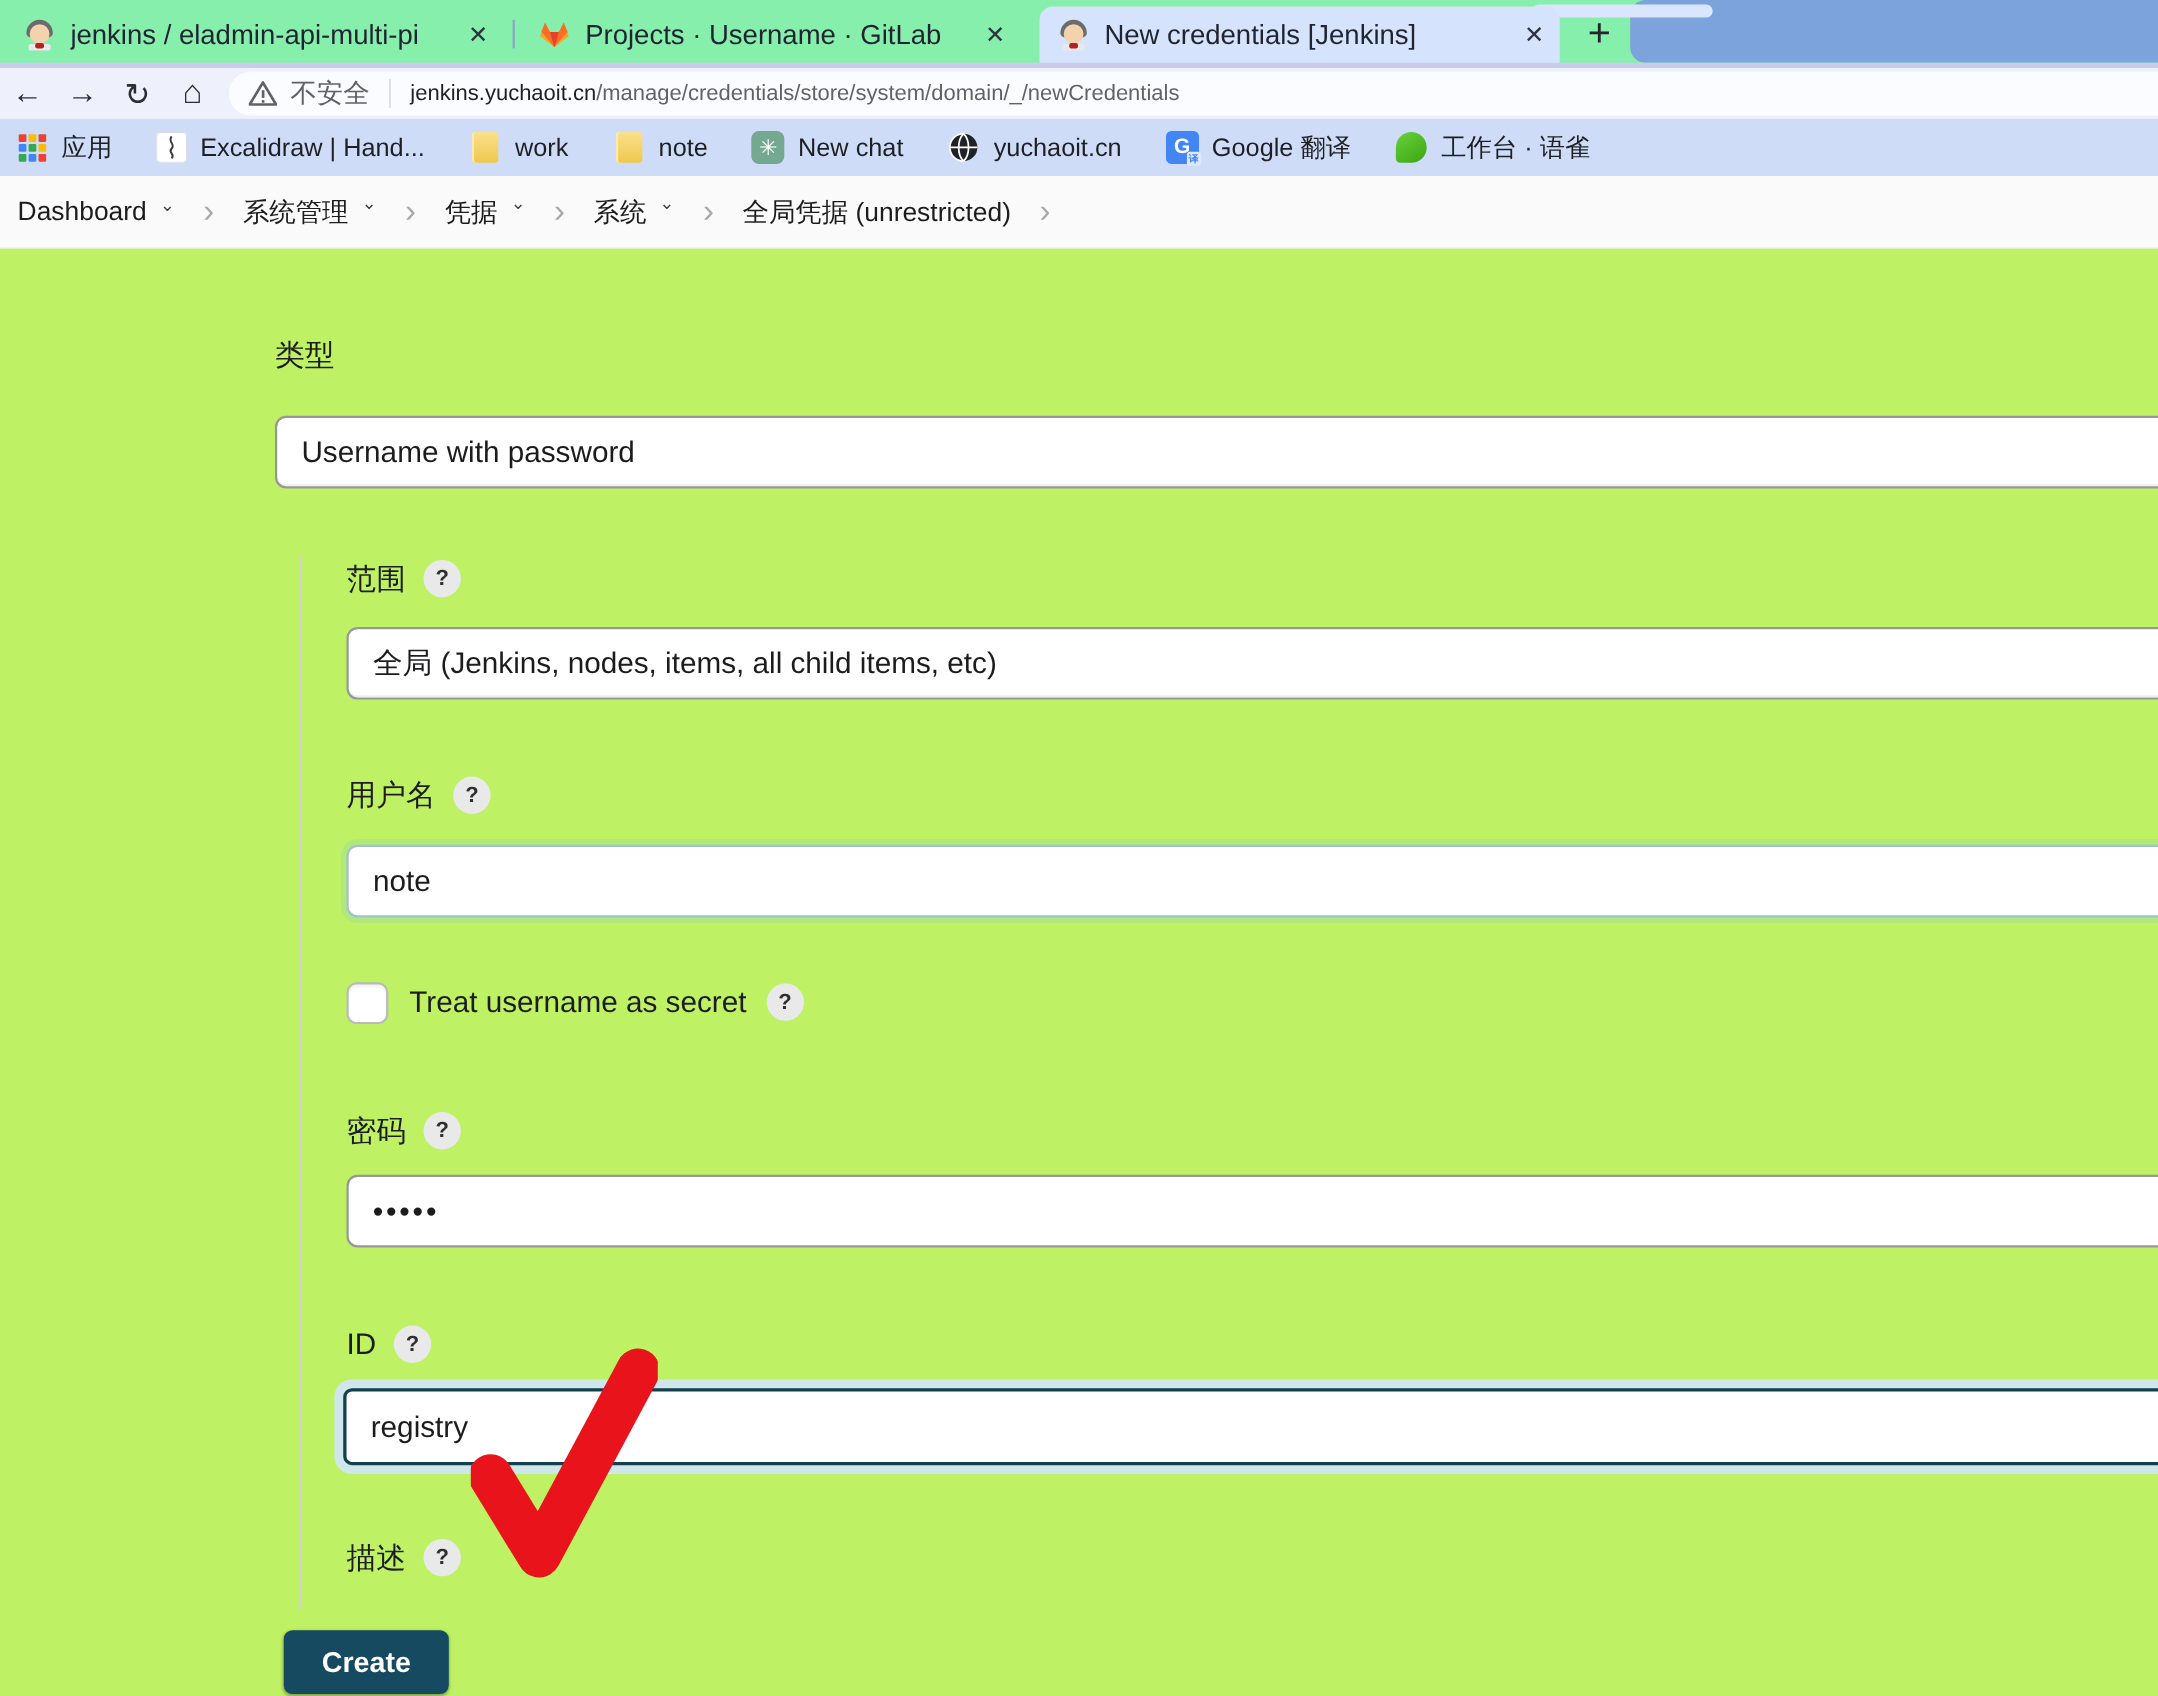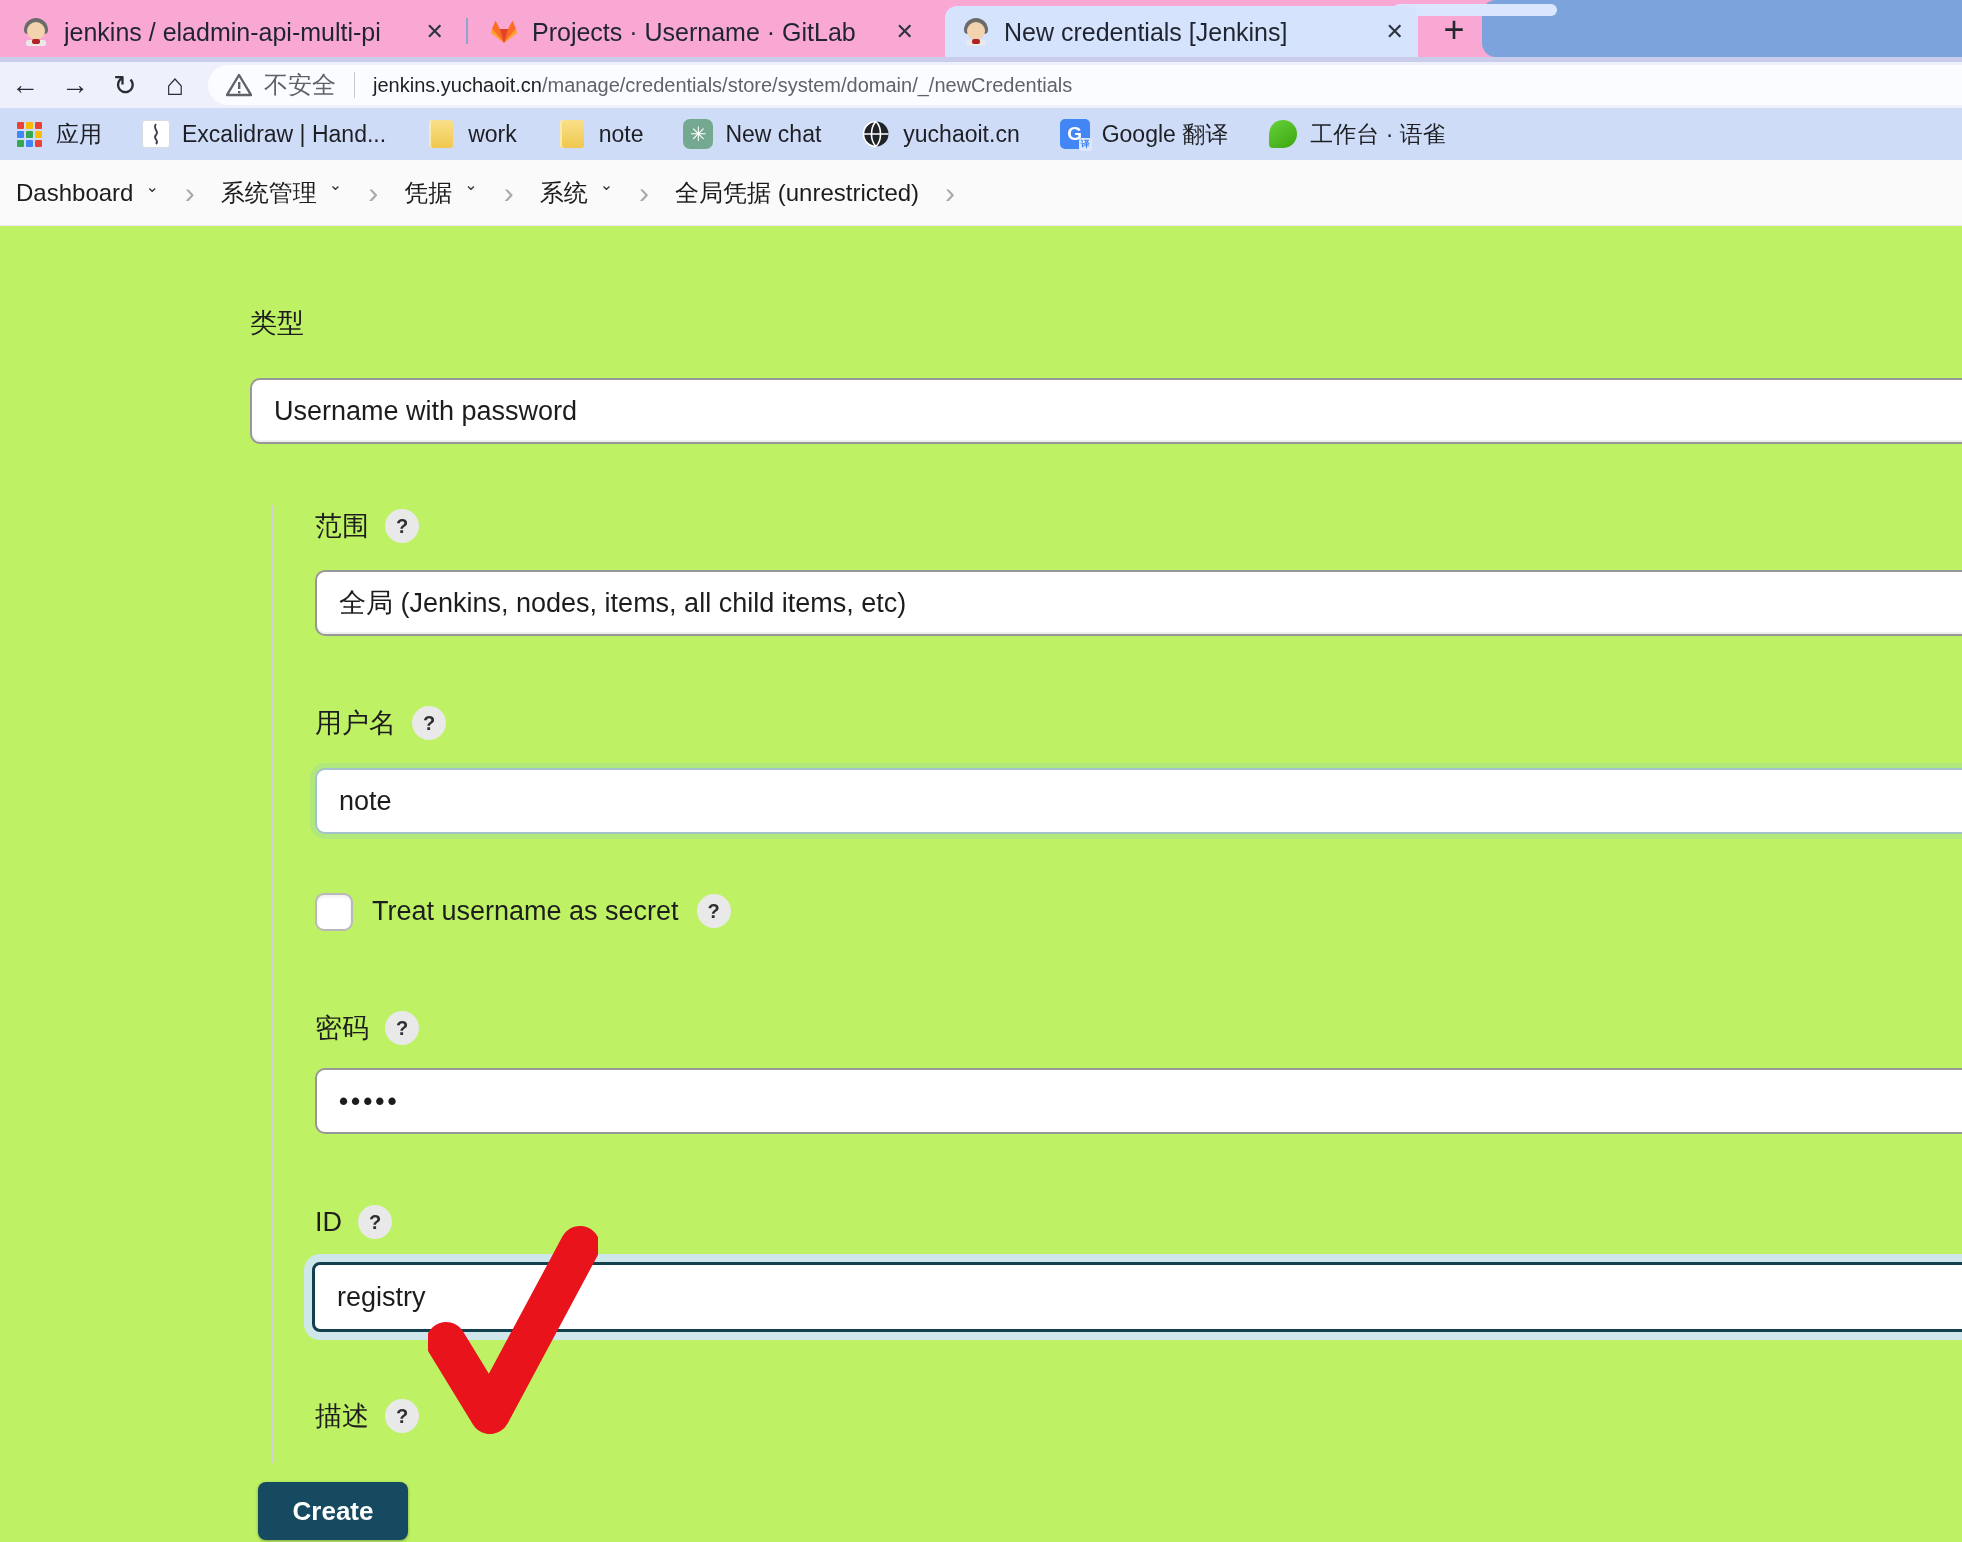--- a/index.html
+++ b/index.html
@@ -1,20 +1,20 @@
 <!DOCTYPE html>
 <html><head>
 <meta charset="utf-8">
 <style>
   html,body{margin:0;padding:0;}
   body{font-family:"Liberation Sans","DejaVu Sans",sans-serif;}
   #app{position:relative;width:1962px;height:1542px;background:#fff;overflow:hidden;}
 
   
-  .frame{position:absolute;left:0;top:0;width:1962px;height:58px;background:#f9a8d4;}
+  .frame{position:absolute;left:0;top:0;width:1962px;height:58px;background:#86efac;}
   .frame-dark{position:absolute;left:1482px;top:0;width:480px;height:57px;background:#7ca3dc;border-radius:14px 0 0 14px;}
   .frame-pill{position:absolute;left:1393px;top:4px;width:164px;height:12px;background:#d9e6fd;border-radius:7px;}
   .frame-divider{position:absolute;left:0;top:57px;width:1962px;height:5px;background:#caccec;}
   .tab{position:absolute;top:6px;height:52px;display:flex;align-items:center;gap:14px;padding:0 14px;box-sizing:border-box;font-size:25px;color:#1f2430;white-space:nowrap;overflow:hidden;}
   .tab .title{overflow:hidden;text-overflow:clip;flex:1;}
   .tab-close{font-size:22px;color:#2e3340;flex:0 0 auto;cursor:default;}
   .tab-sep{position:absolute;top:18px;width:2px;height:26px;background:#8fa4cd;}
   .tab.active{background:#d6e3fc;border-radius:12px 12px 0 0;padding-left:17px;}
   .newtab-btn{position:absolute;left:1428px;top:6px;width:52px;height:48px;display:flex;align-items:center;justify-content:center;font-size:36px;color:#23262b;}
   .favicon{width:28px;height:28px;flex:0 0 auto;display:flex;align-items:center;justify-content:center;}

